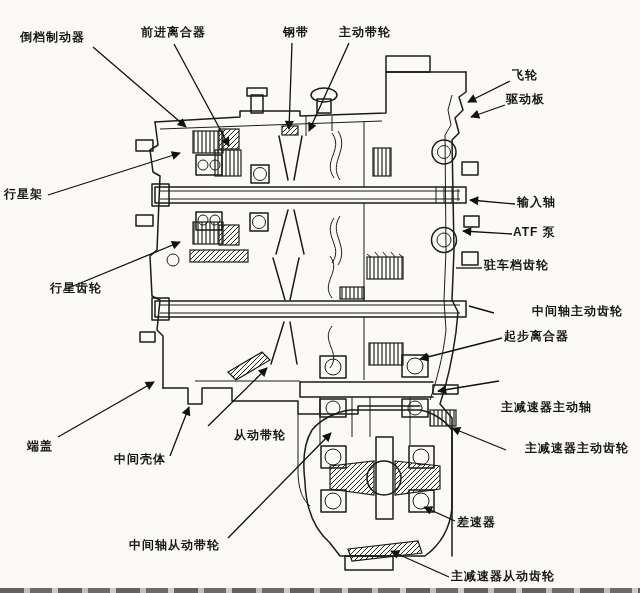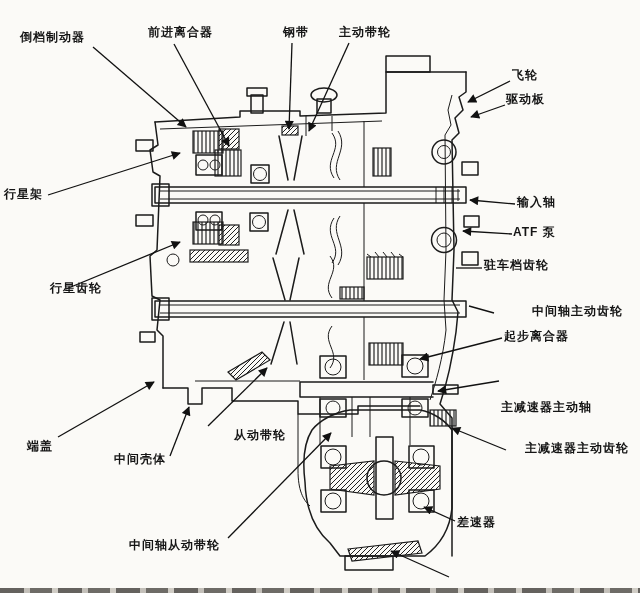--- a/index.html
+++ b/index.html
@@ -186,34 +186,35 @@
       <line class="leader" x1="455" y1="521" x2="424" y2="507" marker-end="url(#arr)"></line>
       <line class="leader" x1="449" y1="577" x2="391" y2="551" marker-end="url(#arr)"></line>
       <line class="leader" x1="58" y1="437" x2="154" y2="382" marker-end="url(#arr)"></line>
       <line class="leader" x1="170" y1="456" x2="189" y2="407" marker-end="url(#arr)"></line>
       <line class="leader" x1="208" y1="426" x2="267" y2="368" marker-end="url(#arr)"></line>
       <line class="leader" x1="228" y1="538" x2="331" y2="433" marker-end="url(#arr)"></line>
     </g>
   </svg>
 
   <div class="lbl" style="left:20px;top:31px;">倒档制动器</div>
-  <div class="lbl" style="left:141px;top:26px;margin-left:7px;">前进离合器</div>
+  <div class="lbl" style="left:141px;top:26px;">前进离合器</div>
   <div class="lbl" style="left:283px;top:26px;">钢带</div>
   <div class="lbl" style="left:339px;top:26px;">主动带轮</div>
   <div class="lbl" style="left:512px;top:69px;">飞轮</div>
   <div class="lbl" style="left:506px;top:93px;">驱动板</div>
   <div class="lbl" style="left:4px;top:188px;">行星架</div>
   <div class="lbl" style="left:517px;top:196px;">输入轴</div>
   <div class="lbl" style="left:513px;top:226px;">ATF 泵</div>
   <div class="lbl" style="left:6px;top:282px;margin-left:44px;">行星齿轮</div>
   <div class="lbl" style="left:484px;top:259px;">驻车档齿轮</div>
   <div class="lbl" style="left:496px;top:305px;padding-left:36px;">中间轴主动齿轮</div>
   <div class="lbl" style="left:504px;top:330px;">起步离合器</div>
   <div class="lbl" style="left:501px;top:373px;margin-top:28px;">主减速器主动轴</div>
   <div class="lbl" style="left:508px;top:442px;margin-left:17px;">主减速器主动齿轮</div>
   <div class="lbl" style="left:27px;top:431px;margin-top:9px;">端盖</div>
   <div class="lbl" style="left:114px;top:453px;">中间壳体</div>
   <div class="lbl" style="left:194px;top:429px;margin-left:40px;">从动带轮</div>
   <div class="lbl" style="left:457px;top:516px;">差速器</div>
   <div class="lbl" style="left:129px;top:539px;">中间轴从动带轮</div>
+  <div class="lbl" style="left:451px;top:570px;">主减速器从动齿轮</div>
 
   <div class="scan-band"></div>
 </div>
 
 </body></html>

